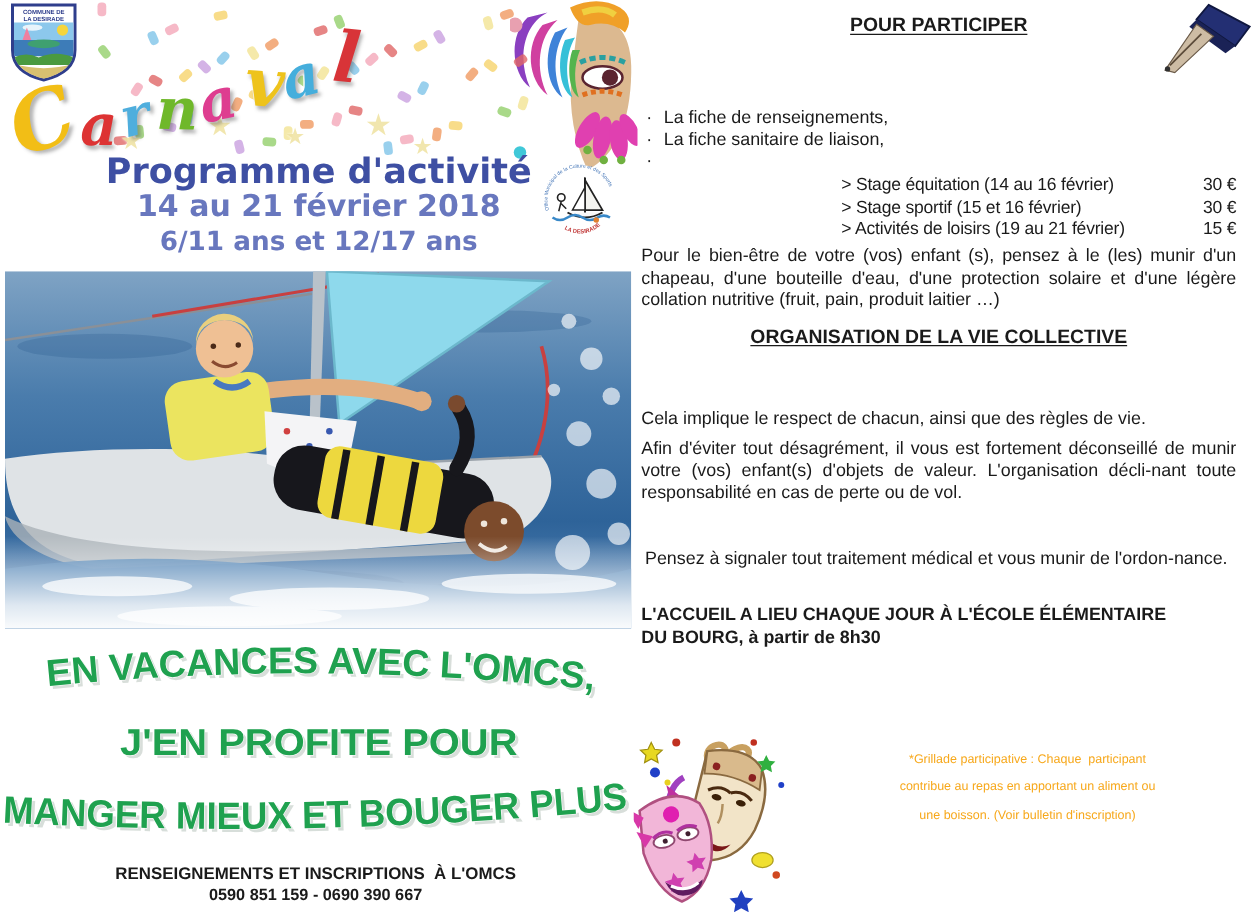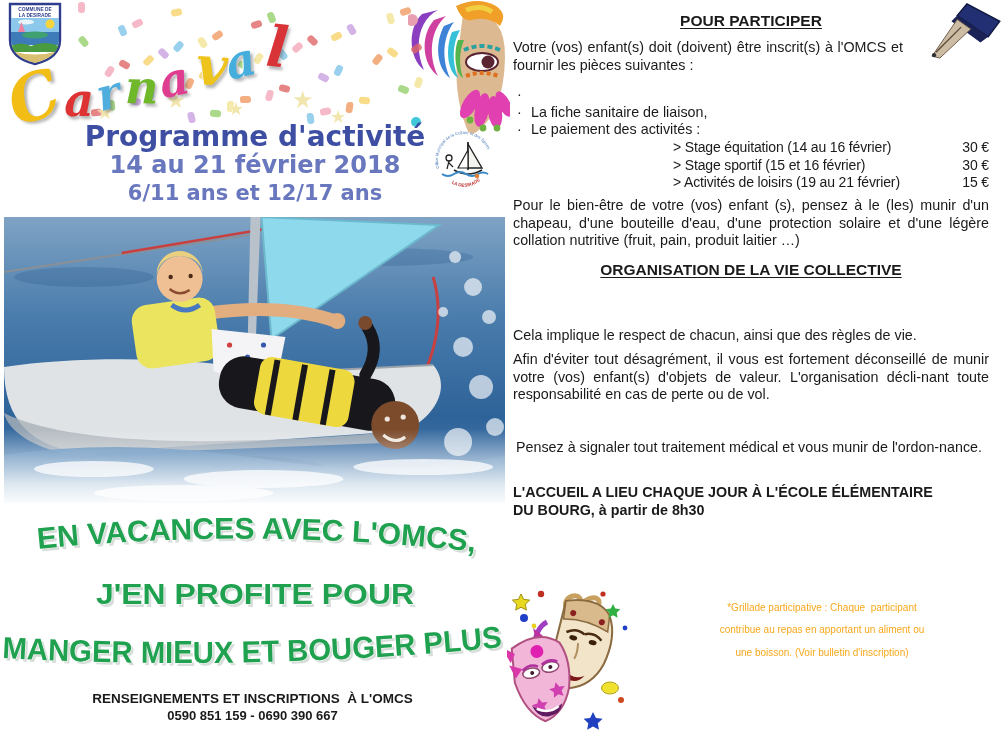--- a/index.html
+++ b/index.html
@@ -312,33 +312,32 @@
     <svg class="pen" viewBox="0 0 74 60">
       <polygon points="40,2 74,20 62,36 30,14" fill="#232F73" stroke="#101840" stroke-width="1.5"></polygon>
       <polygon points="30,14 62,36 54,42 24,20" fill="#1A2256"></polygon>
       <polygon points="4,56 30,18 44,28 12,58" fill="#CDBCA4" stroke="#6A5A48" stroke-width="1"></polygon>
       <line x1="8" y1="52" x2="34" y2="26" stroke="#5A4A38" stroke-width="1.4"></line>
       <circle cx="6" cy="55" r="2.2" fill="#303030"></circle>
     </svg>
 
     <div class="blk hd h1">POUR PARTICIPER</div>
 
-    <p class="blk just intro">Votre (vos) enfant(s) doit (doivent) être inscrit(s) à l'OMCS et fournir les pièces suivantes :</p>
 
     <div class="blk bullets">
       <div class="bl">
         <span class="bm">·</span>
+        <span>La fiche de renseignements,</span>
       </div>
       <div class="bl">
         <span class="bm">·</span>
         <span>La fiche sanitaire de liaison,</span>
       </div>
       <div class="bl">
         <span class="bm">·</span>
-        <span>Le paiement des activités :</span>
       </div>
     </div>
 
     <div class="blk prices">
       <div class="prow">
         <span>&gt; Stage équitation (14 au 16 février)</span>
         <span>30 €</span>
       </div>
       <div class="prow">
         <span>&gt; Stage sportif (15 et 16 février)</span>

